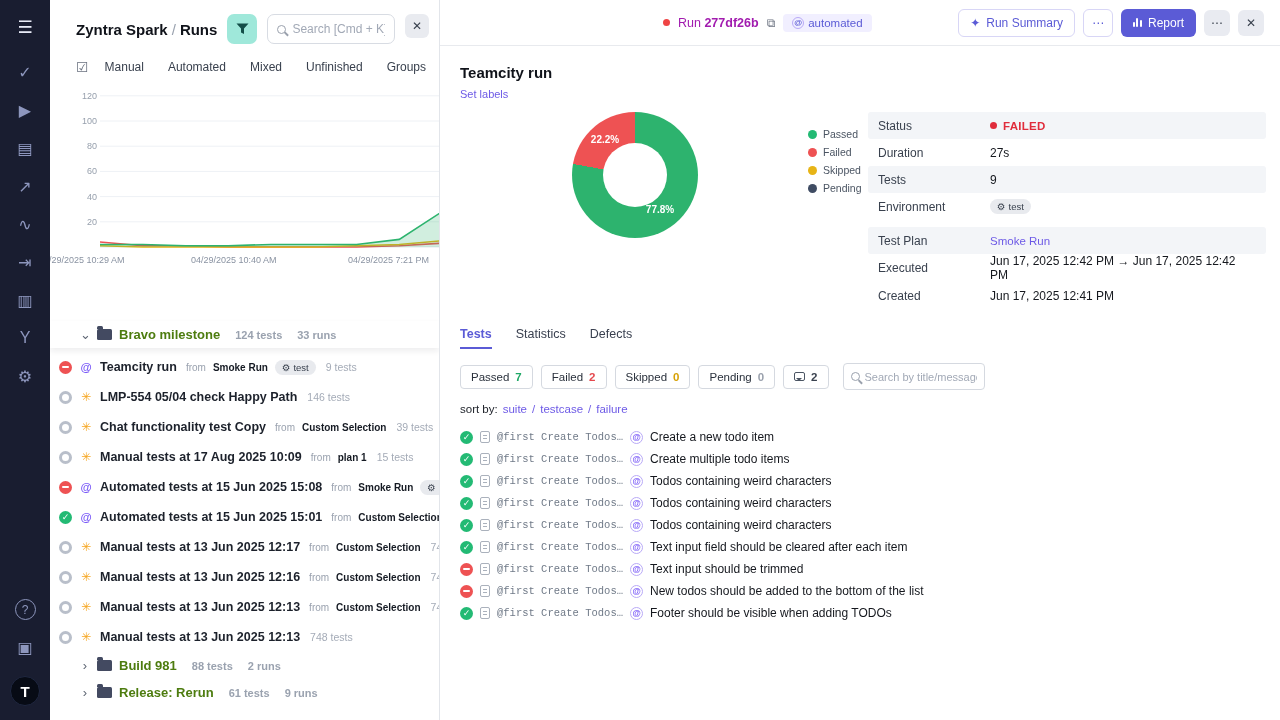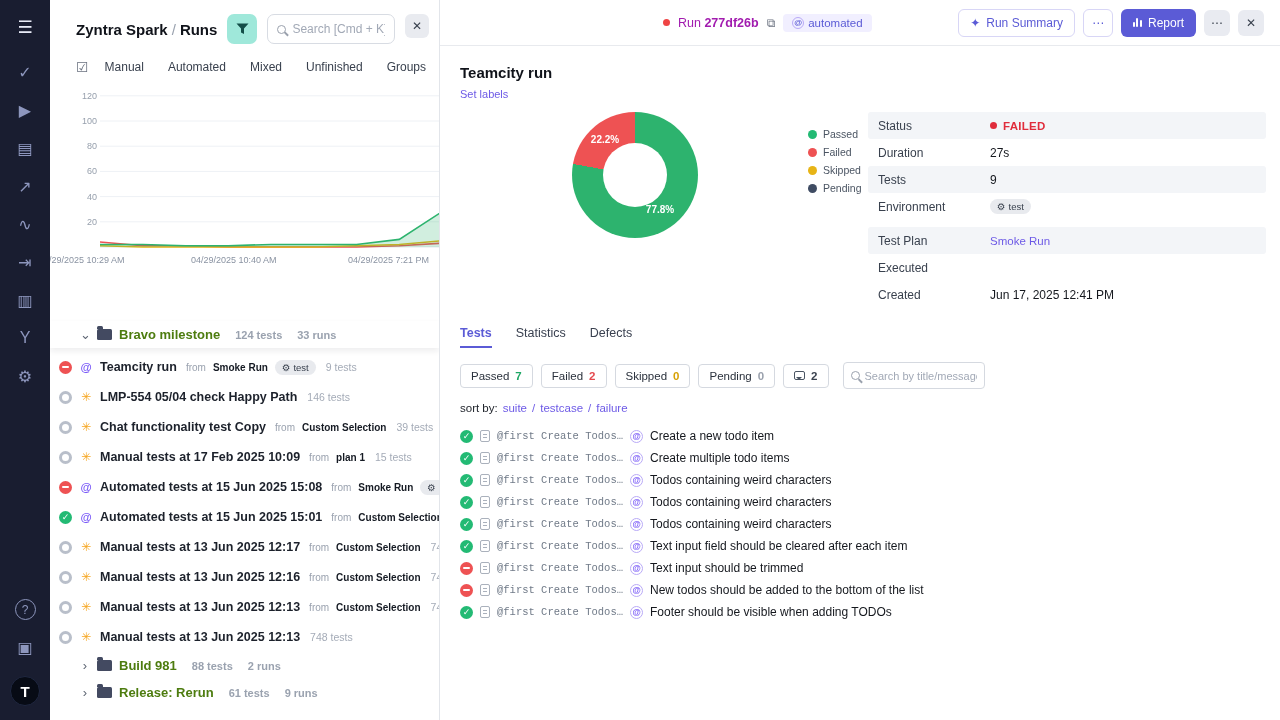--- a/index.html
+++ b/index.html
@@ -233,21 +233,21 @@
           <span class="st st-pending"></span>
           <span class="ty ty-manual">✳</span>
           <span class="run-name">Chat functionality test Copy</span>
           <span class="run-from">from</span>
           <span class="run-src">Custom Selection</span>
           <span class="run-count">39 tests</span>
         </div>
         <div class="run-row">
           <span class="st st-pending"></span>
           <span class="ty ty-manual">✳</span>
-          <span class="run-name">Manual tests at 17 Feb 2025 10:09</span>
+          <span class="run-name">Manual tests at 17 Aug 2025 10:09</span>
           <span class="run-from">from</span>
           <span class="run-src">plan 1</span>
           <span class="run-count">15 tests</span>
         </div>
         <div class="run-row">
           <span class="st st-failed"></span>
           <span class="ty ty-automated">@</span>
           <span class="run-name">Automated tests at 15 Jun 2025 15:08</span>
           <span class="run-from">from</span>
           <span class="run-src">Smoke Run</span>
@@ -395,20 +395,21 @@
               </span>
             </div>
             <div class="detail-row alt gap">
               <span class="d-label">Test Plan</span>
               <span class="d-value">
                 <a class="plan-link">Smoke Run</a>
               </span>
             </div>
             <div class="detail-row">
               <span class="d-label">Executed</span>
+              <span class="d-value">Jun 17, 2025 12:42 PM → Jun 17, 2025 12:42 PM</span>
             </div>
             <div class="detail-row">
               <span class="d-label">Created</span>
               <span class="d-value">Jun 17, 2025 12:41 PM</span>
             </div>
           </div>
       </div>
 
       <div class="rp-tabs" id="rp-tabs">
           <div class="rp-tab active">Tests</div>

